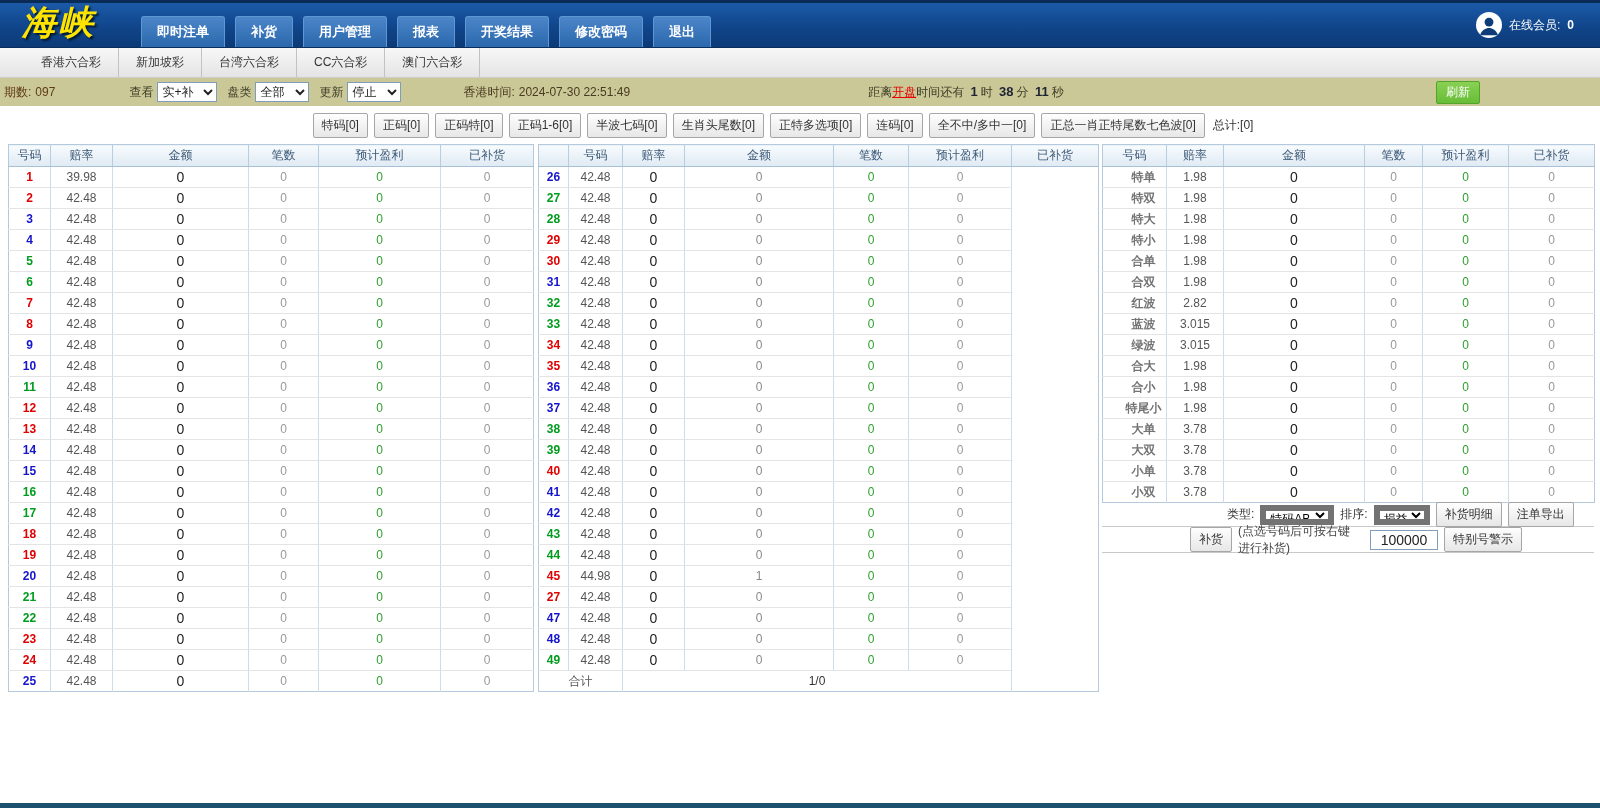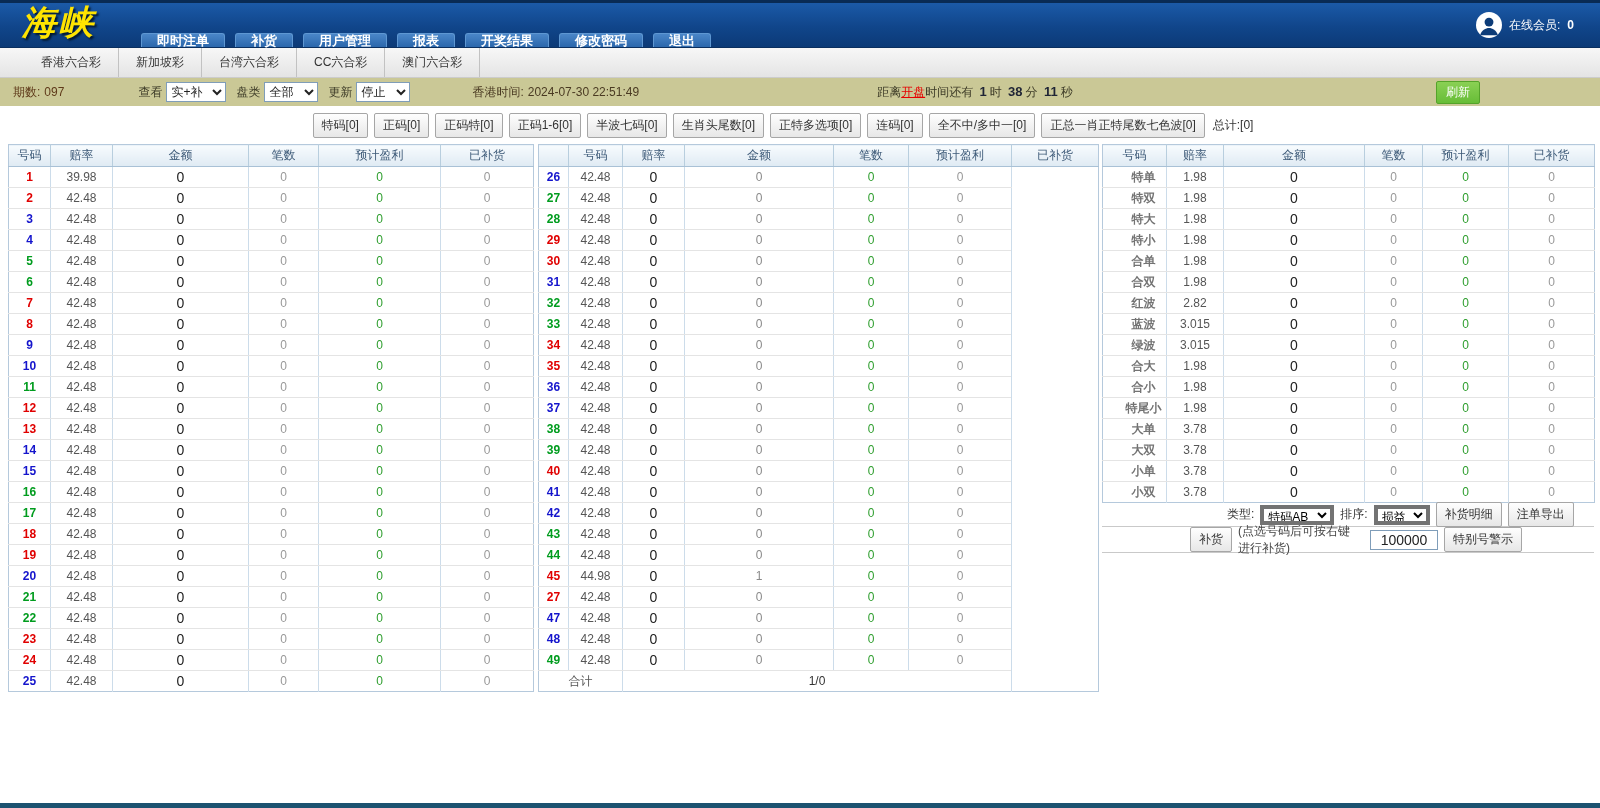--- a/index.html
+++ b/index.html
@@ -15,37 +15,37 @@
     border-bottom:1px solid #0a2f5f;
     display:flex; align-items:flex-end; padding-left:22px;
   }
   .logo {
     align-self:center; font-size:34px; font-weight:bold; font-style:italic;
     color:#ffe400; letter-spacing:3px; margin-right:45px; margin-top:-4px;
     text-shadow:2px 2px 2px #04192f;
   }
   .nav { display:flex; gap:10px; align-items:flex-end; height:100%; }
   .navbtn {
-    height:14px; padding:0 15px; display:flex; align-items:center;
+    height:31px; padding:0 15px; display:flex; align-items:center;
     background:linear-gradient(#4a86c8, #2b67ac);
     border:1px solid #5e97d2; border-bottom:none; border-radius:3px 3px 0 0;
     color:#fff; font-size:13px; font-weight:bold; cursor:pointer; white-space:nowrap;
   }
   .online { margin-left:auto; margin-right:26px; align-self:center; display:flex; align-items:center; gap:7px; color:#fff; font-size:12px; }
   .avatar { width:26px; height:26px; display:block; }
   
   .tabsrow {
     height:30px; background:linear-gradient(#f7f7f7,#e4e4e4);
     border-bottom:1px solid #cccccc; display:flex; align-items:stretch; padding-left:24px;
   }
   .tab { padding:0 17px; display:flex; align-items:center; color:#333; border-right:1px solid #c2c2c2; cursor:pointer; white-space:nowrap; }
   
   .statusbar { height:28px; background:var(--status-bar); display:flex; align-items:center; color:#3e3c28; }
   .statusbar .lbl { margin-right:4px; }
-  .period { margin-left:13px; color:#5f3a1a; }
+  .period { margin-left:4px; color:#5f3a1a; }
   .grp { display:flex; align-items:center; }
   .statusbar select {
     font-size:12px; height:20px; border:1px solid #7f9db9; background:#fff; color:#222;
     font-family:"Liberation Sans", sans-serif;
   }
   .hktime { margin-left:62px; color:#4a3a22; }
   .countdown { margin-left:238px; color:#3c3a26; }
   .countdown .open { color:var(--countdown-red); text-decoration:underline; cursor:pointer; }
   .countdown b { color:#1f2435; font-size:13px; padding:0 3px; }
   .refreshbtn {
@@ -87,21 +87,21 @@
   td.restock-tall { border-bottom:none; background:#fff; }
   td.betlabel { font-weight:bold; color:#737373; cursor:pointer;padding-left:18px; }
   td.total-lbl { color:#555; }
   td.total-val { color:#333; }
   
   .rightcol { display:flex; flex-direction:column; width:492px; }
   .ctl1 {
     display:flex; align-items:center; gap:6px; height:24px; padding-left:125px;
     border-bottom:1px solid #c9c9c9;
   }
-  .ctl1 select { font-size:12px; height:20px; border:4px solid #737373; background:#fff; font-family:"Liberation Sans", sans-serif; }
+  .ctl1 select { font-size:12px; height:20px; border:6px solid #737373; background:#fff; font-family:"Liberation Sans", sans-serif; }
   .ctl2 { display:flex; align-items:center; gap:6px; height:26px; padding-left:88px; padding-right:72px; border-bottom:1px solid #c9c9c9; }
   .ctl2 .hint { color:#444; margin-right:4px; }
   .amt-input { margin-left:auto; width:68px; height:20px; border:1px solid #7f9db9; text-align:center; font-size:14px; color:#222; font-family:"Liberation Sans", sans-serif; }
   .bottom-line { position:absolute; left:0; bottom:0; width:1600px; height:5px; background:#1c5270; }
 </style>
 </head>
 <body>
 
 <div class="topbar">
   <div class="logo">海峡</div>

